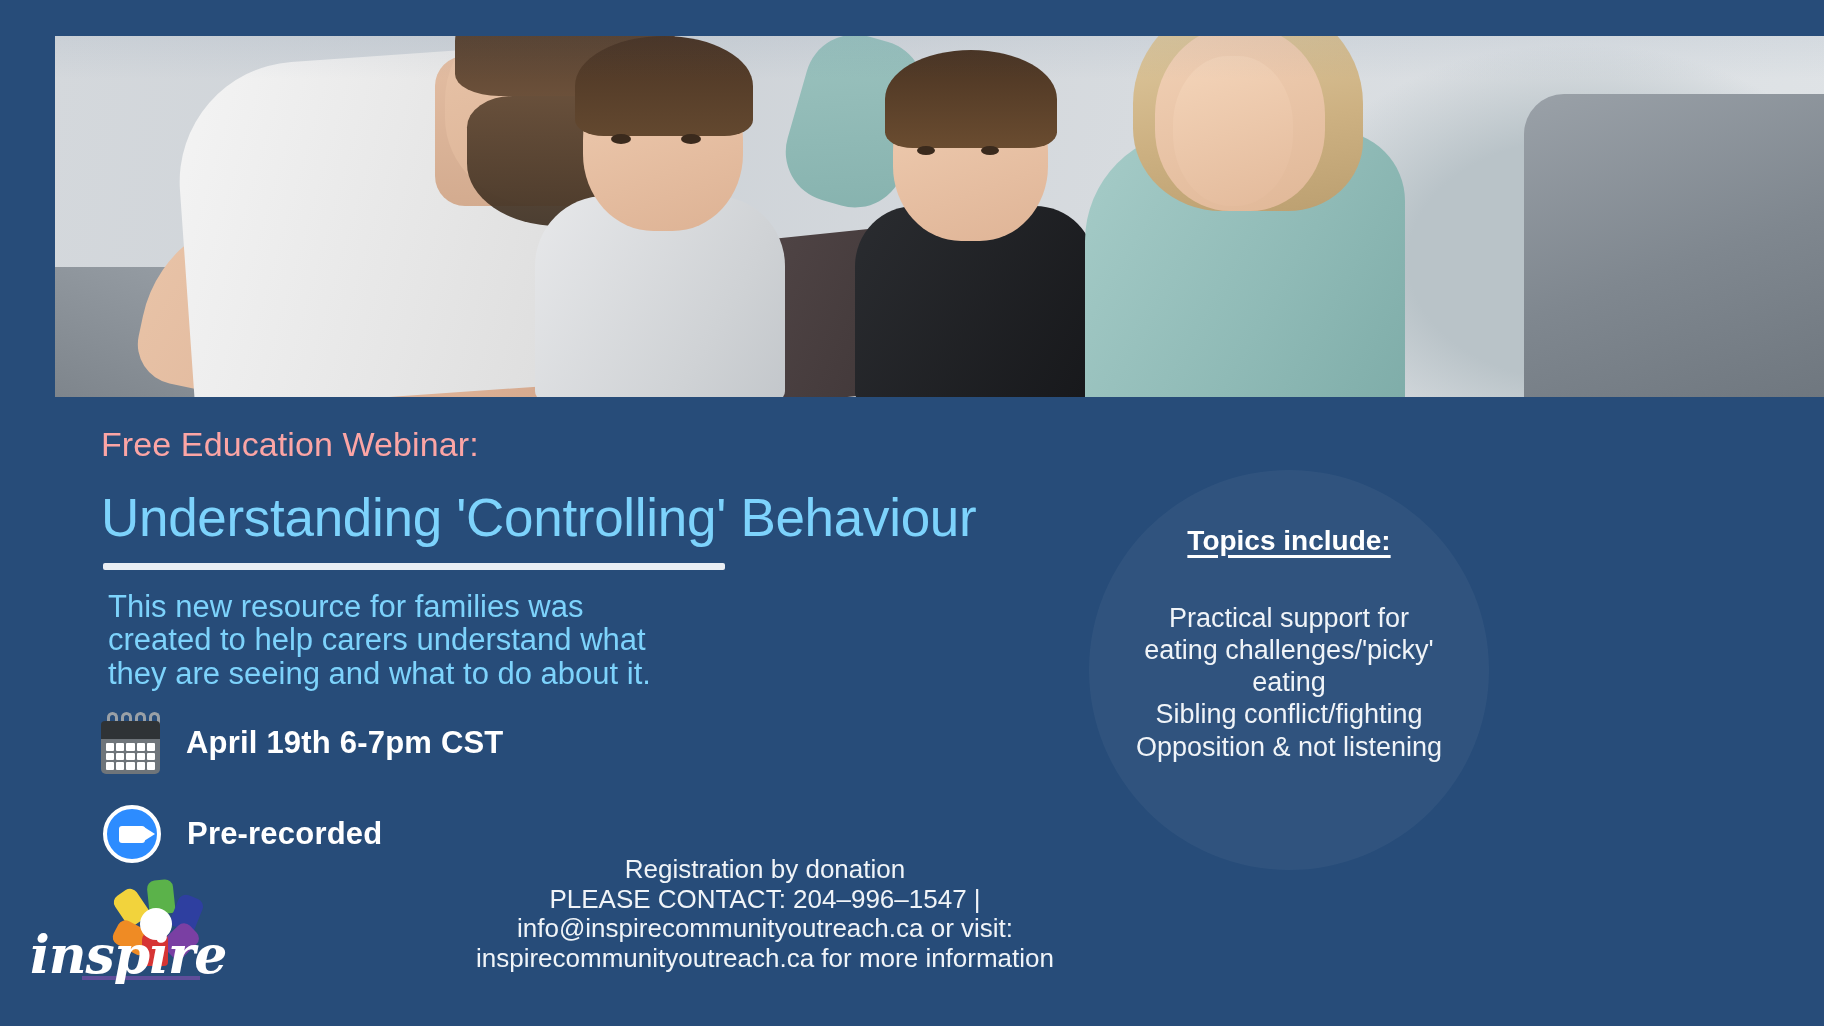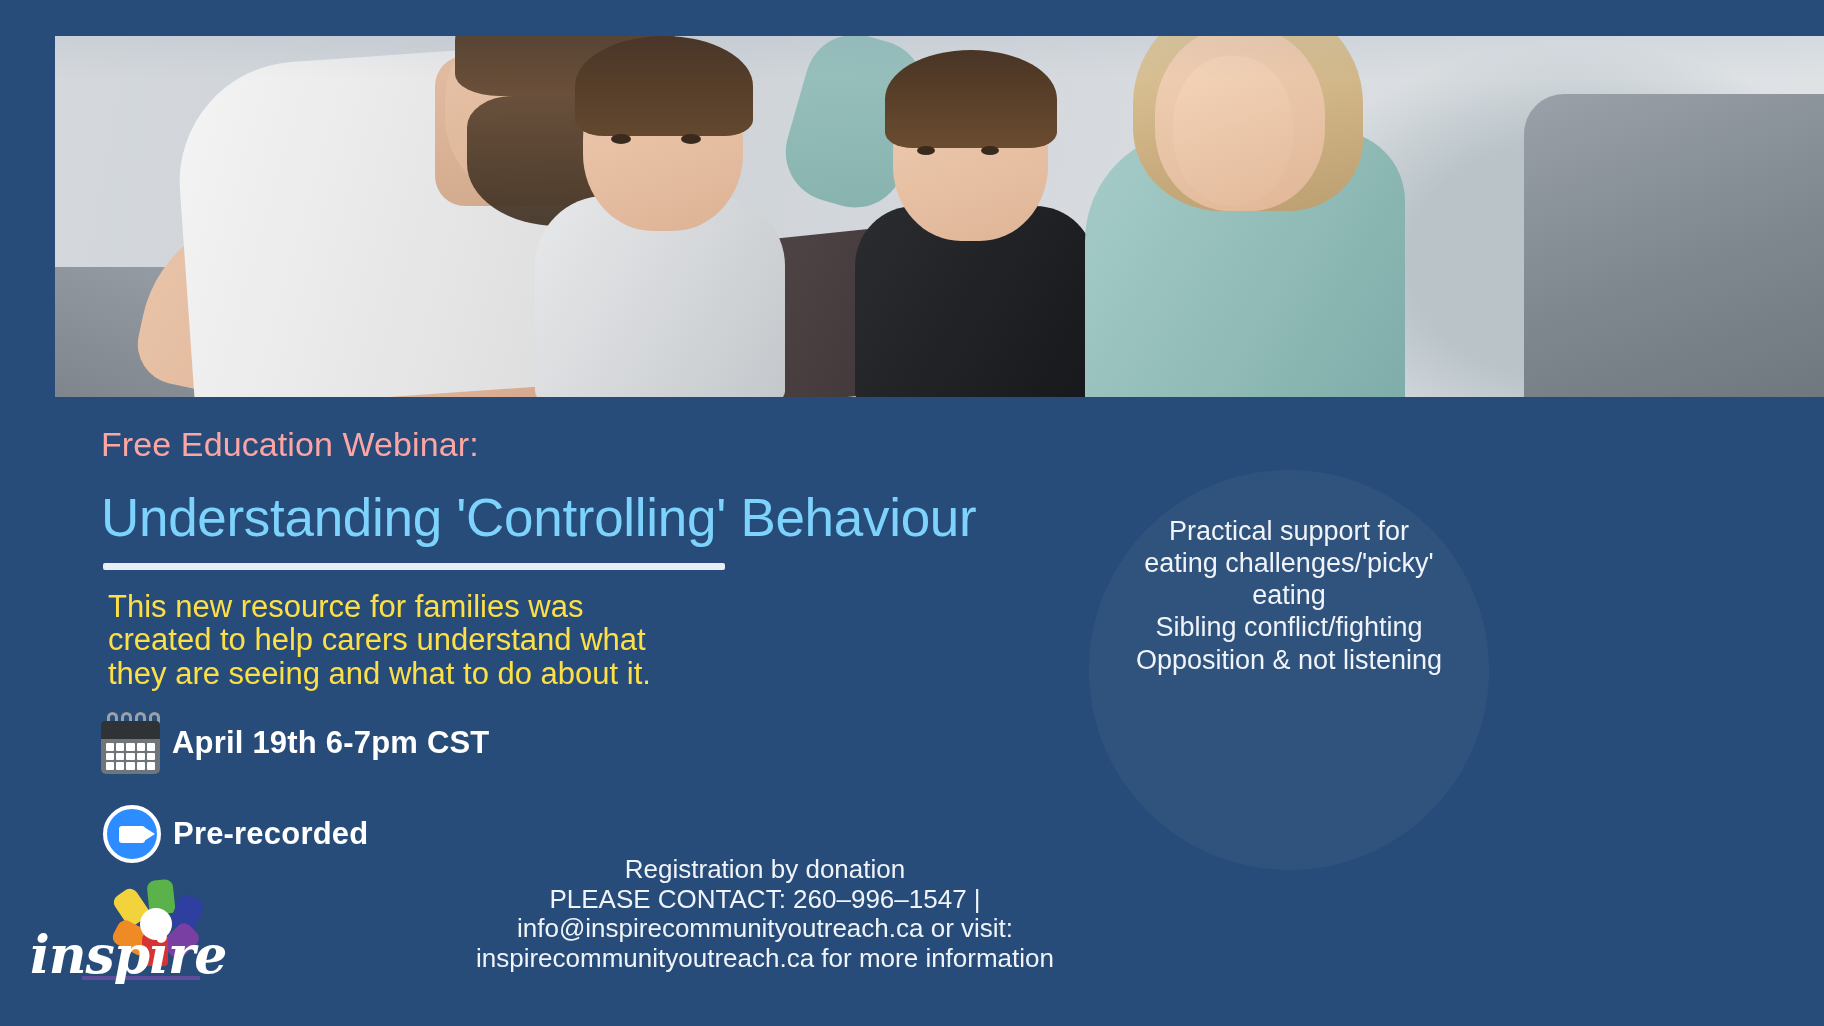--- a/index.html
+++ b/index.html
@@ -166,29 +166,29 @@
     font-size:53px; font-weight:400; letter-spacing:-.3px;
     color:#7dd3fc; white-space:nowrap;
   }
   .rule{
     position:absolute; left:103px; top:563px;
     width:622px; height:7px; background:#e9eef4; border-radius:2px;
   }
   .blurb{
     position:absolute; left:108px; top:590px;
     font-size:31px; line-height:1.08; font-weight:400;
-    color:#fde047; white-space:pre-line;
+    color:#7dd3fc; white-space:pre-line;
   }
 
   
   .row{ position:absolute; display:flex; align-items:center; }
   .row-date{ left:101px; top:712px; }
   .row-format{ left:103px; top:805px; }
   .row-label{
-    font-size:31px; font-weight:bold; color:#ffffff; margin-left:12px;
+    font-size:31px; font-weight:bold; color:#ffffff; margin-left:26px;
     letter-spacing:.2px;
   }
 
   
   .cal{ position:relative; width:59px; height:62px; }
   .cal-rings{ position:absolute; top:0; left:6px; display:flex; gap:3px; }
   .cal-rings i{
     display:block; width:11px; height:14px;
     border:3px solid #9aa0a6; border-bottom:none;
     border-radius:7px 7px 0 0;
@@ -353,29 +353,30 @@
 
 <div class="row row-format">
   <div class="vid">
     <div class="cam"></div>
   </div>
   <div class="row-label">Pre-recorded</div>
 </div>
 
 <div class="topics-circle"></div>
 <div class="topics">
+  <div class="topics-title">Topics include:</div>
   <div class="topics-list">Practical support for
 eating challenges/'picky'
 eating
 Sibling conflict/fighting
 Opposition &amp; not listening</div>
 </div>
 
 <div class="footer">Registration by donation
-PLEASE CONTACT: 260–996–1547 |
+PLEASE CONTACT: 204–996–1547 |
 info@inspirecommunityoutreach.ca or visit:
 inspirecommunityoutreach.ca for more information</div>
 
 <div class="logo">
   <div class="hand h-yellow"></div>
   <div class="hand h-green"></div>
   <div class="hand h-blue"></div>
   <div class="hand h-orange"></div>
   <div class="hand h-purple"></div>
   <div class="hand h-red"></div>

